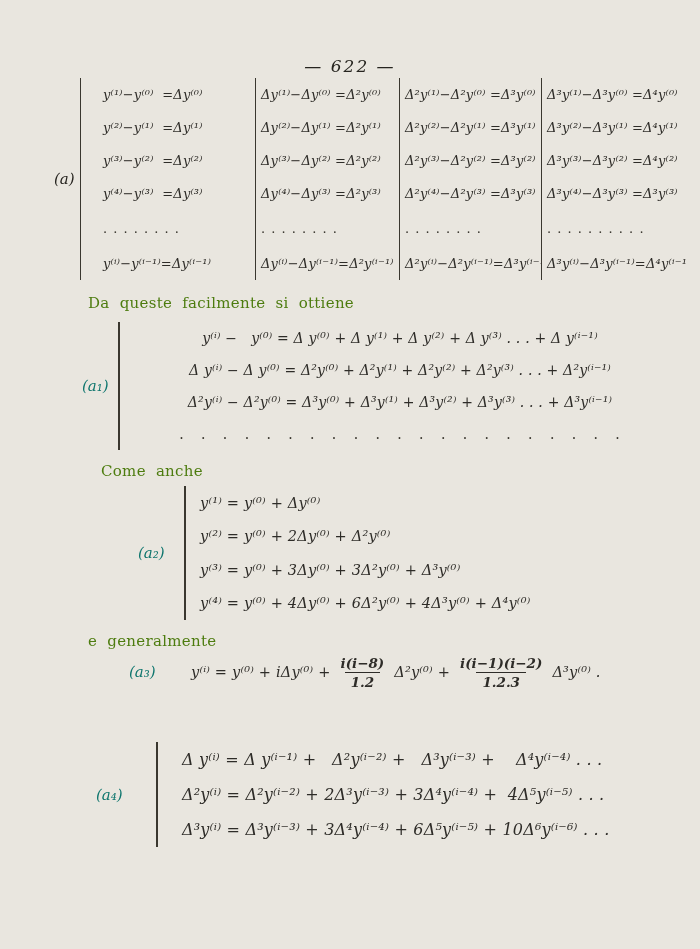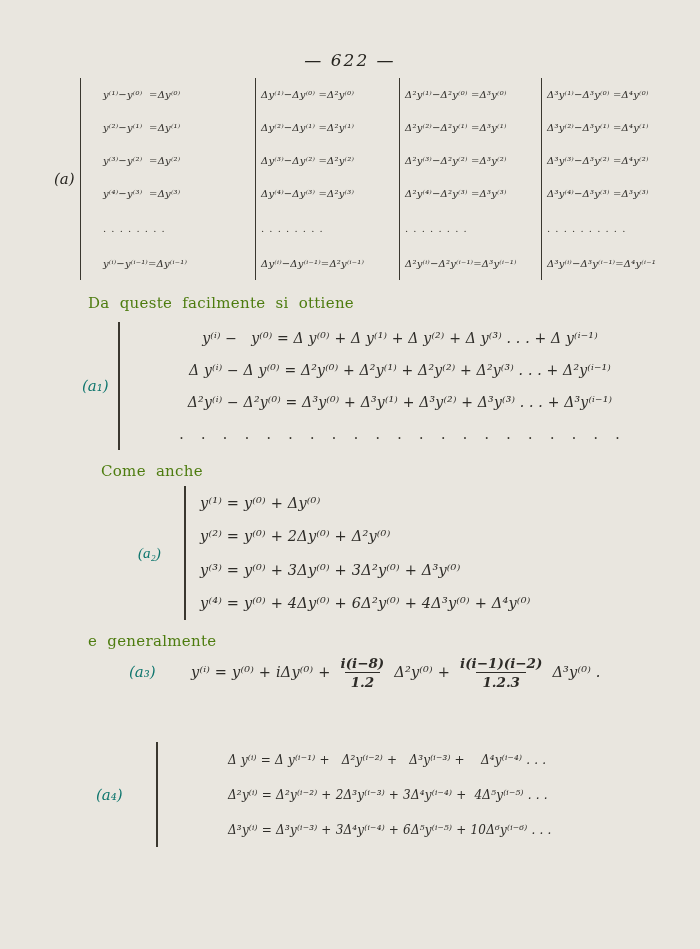--- a/index.html
+++ b/index.html
@@ -14,67 +14,67 @@
     color:#2e2c28;
     font-family:"DejaVu Serif","DejaVu Sans",serif;
   }
   .eq{font-style:italic;white-space:pre;letter-spacing:.2px;}
   .heading{
     position:absolute;left:88px;
     font-size:15px;font-style:normal;word-spacing:5px;letter-spacing:.3px;
     color:#4d7c0f;
   }
   .pagenum{
-    position:absolute;top:50px;left:0;width:700px;text-align:center;
+    position:absolute;top:56px;left:0;width:700px;text-align:center;
     font-size:17px;letter-spacing:2px;color:#26241f;
   }
   
   .tableA{position:absolute;top:78px;left:54px;display:flex;align-items:center;}
   .tableA .alabel{width:26px;font-size:15px;font-style:italic;text-align:left;color:#26241f;}
   .tbl{border-left:1.5px solid #3a372f;}
   .trow{display:flex;align-items:center;}
   .trow.h33{height:33px;}
   .trow.hdots{height:37px;}
   .trow.hlast{height:33px;}
-  .tcell{font-size:10px;overflow:hidden;}
+  .tcell{font-size:13px;overflow:hidden;}
   .c1{width:152px;padding-left:22px;}
   .c2{width:138px;padding-left:5px;border-left:1.2px solid #3a372f;}
   .c3{width:136px;padding-left:5px;border-left:1.2px solid #3a372f;}
   .c4{width:176px;padding-left:5px;border-left:1.2px solid #3a372f;}
   .trow .tcell{height:100%;display:flex;align-items:center;}
   .dotscell{font-style:normal;letter-spacing:1px;color:#3a372f;}
   
   .block{position:absolute;display:flex;align-items:center;}
   .block .blabel{font-size:15px;font-style:italic;color:#0f766e;white-space:pre;}
   .vbar{width:2px;background:#3a372f;align-self:stretch;}
   .lines{display:flex;flex-direction:column;justify-content:flex-start;}
   .lines .eqline{display:flex;align-items:center;}
   .centered .eqline{justify-content:center;}
   
   #blockA1{top:322px;left:82px;}
   #blockA1 .blabel{width:36px;}
   #blockA1 .lines{width:560px;}
   #blockA1 .eqline{height:32px;font-size:14px;}
   
   #blockA2{top:486px;left:138px;}
-  #blockA2 .blabel{width:46px;font-family:Liberation Serif, serif;}
+  #blockA2 .blabel{width:46px;}
   #blockA2 .lines{padding-left:14px;}
   #blockA2 .eqline{height:33.5px;font-size:14.5px;}
   
   #blockA3{top:648px;left:120px;height:48px;align-items:center;margin-left:9px;}
   #blockA3 .blabel{width:62px;}
   .a3formula{display:flex;align-items:center;font-size:14.5px;}
   .frac{display:inline-flex;flex-direction:column;align-items:center;margin:0 7px;font-style:italic;}
   .frac .num{font-size:13.5px;padding:0 3px 1px 3px;font-weight:600;}
   .frac .den{font-size:13.5px;border-top:1.6px solid #2e2c28;padding:1px 6px 0 6px;font-weight:600;}
   
   #blockA4{top:742px;left:96px;}
   #blockA4 .blabel{width:60px;}
   #blockA4 .lines{padding-left:24px;}
-  #blockA4 .eqline{height:35px;font-size:12px;margin-left:46px;}
+  #blockA4 .eqline{height:35px;font-size:16px;}
   
   #h1{top:294px;}
   #h2{top:462px;margin-left:13px;}
   #h3{top:632px;}
   #h4{top:714px;}
 </style>
 </head>
 <body>
 
 <div class="page">

